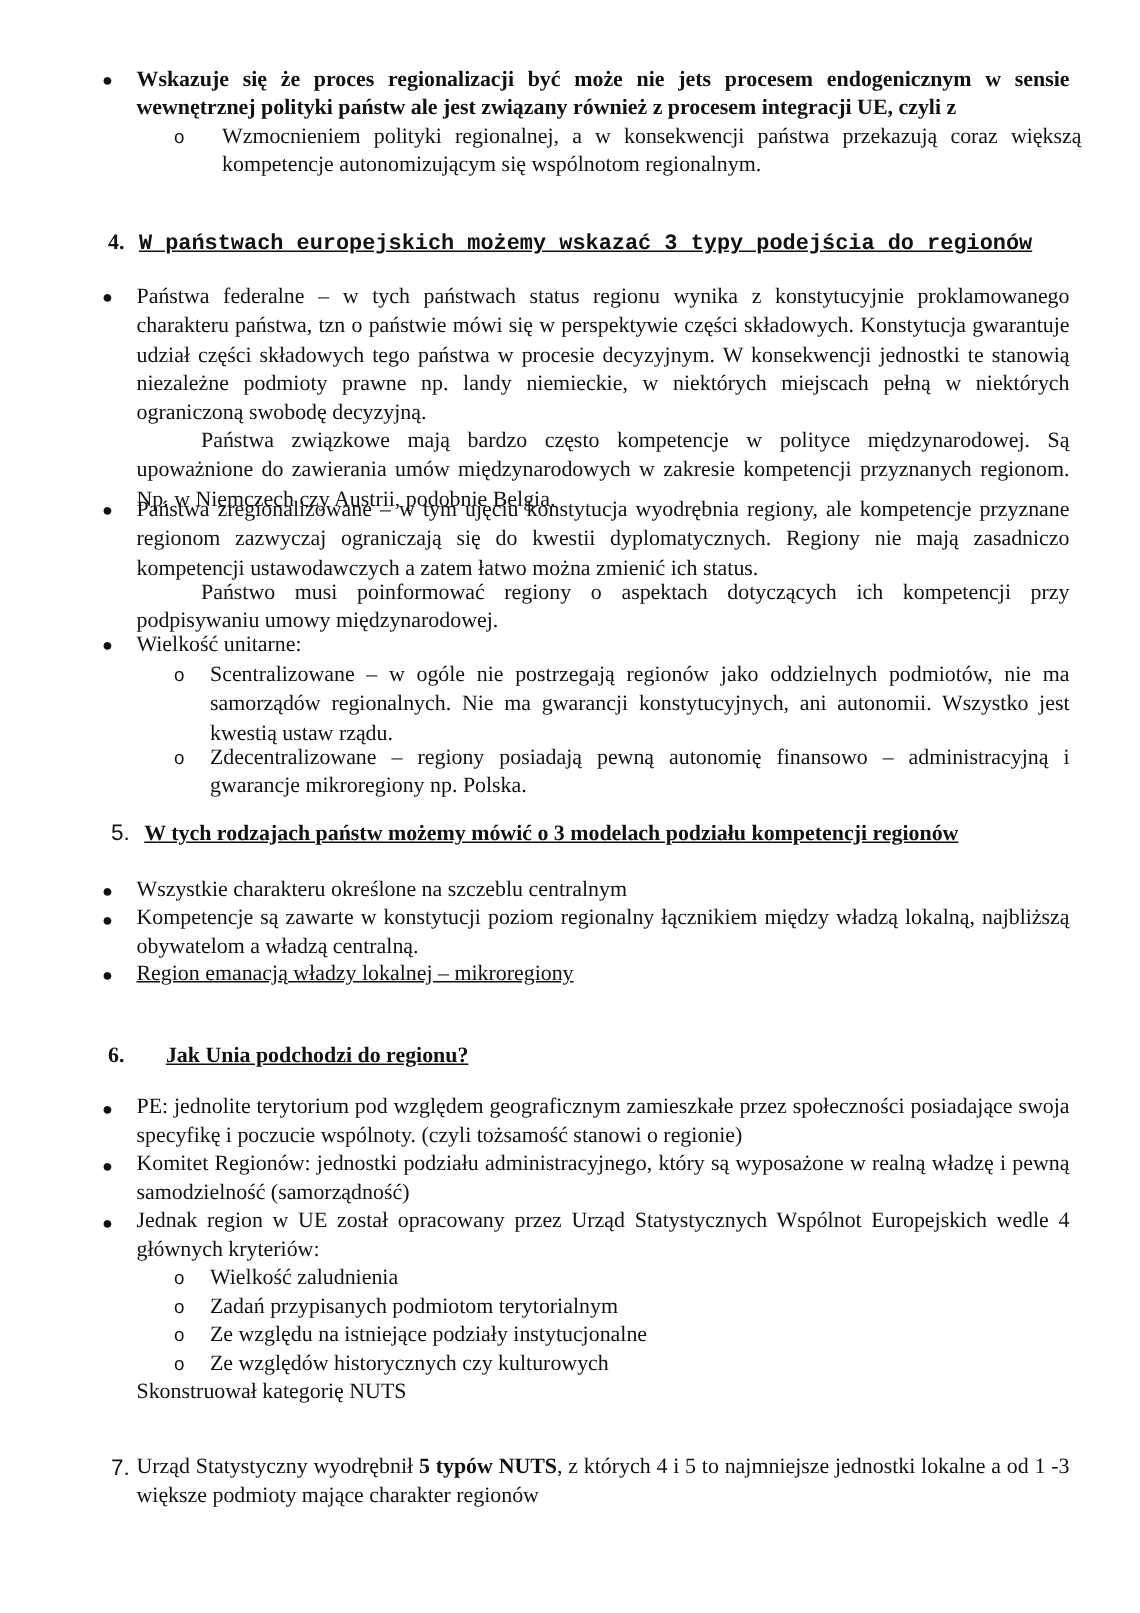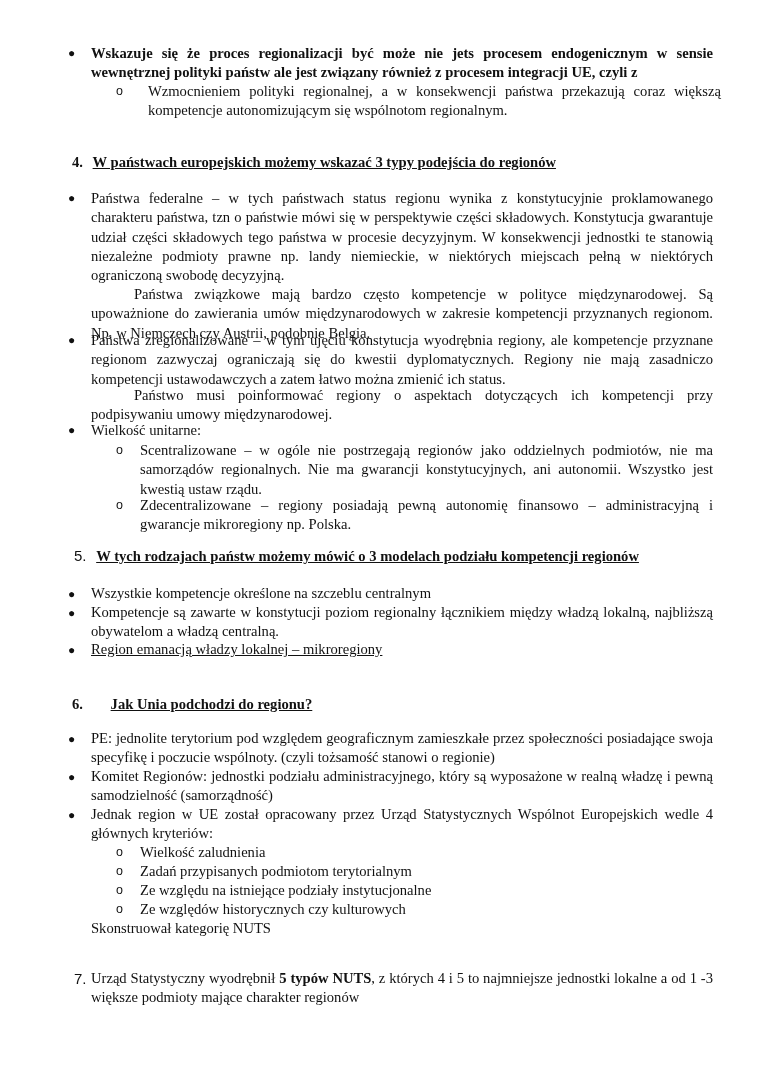--- a/index.html
+++ b/index.html
@@ -19,21 +19,21 @@
 
 <div class="page">
 
   <span class="bullet" style="left:68px; top:46px;">●</span>
   <div class="line-block" style="top:44px;font-weight:bold;">Wskazuje się że proces regionalizacji być może nie jets procesem endogenicznym w sensie wewnętrznej polityki państw ale jest związany również z procesem integracji UE, czyli z</div>
   <span class="sub" style="left:116px; top:84px;">o</span>
   <div class="line-block" style="left:148px; width:573px; top:82px;">Wzmocnieniem polityki regionalnej, a w konsekwencji państwa przekazują coraz większą kompetencje autonomizującym się wspólnotom regionalnym.</div>
 
   <div class="heading" style="left:72px; top:154px;">
     <span>4.</span>
-    <span class="u" style="margin-left:6px;">W państwach europejskich możemy wskazać 3 typy podejścia do regionów</span>
+    <span class="u" style="margin-left:6px;font-family:Liberation Mono, monospace;">W państwach europejskich możemy wskazać 3 typy podejścia do regionów</span>
   </div>
 
   <span class="bullet" style="left:68px; top:191px;">●</span>
   <div class="line-block" style="top:189px;">Państwa federalne – w tych państwach status regionu wynika z konstytucyjnie proklamowanego charakteru państwa, tzn o państwie mówi się w perspektywie części składowych. Konstytucja gwarantuje udział części składowych tego państwa w procesie decyzyjnym. W konsekwencji jednostki te stanowią niezależne podmioty prawne np. landy niemieckie, w niektórych miejscach pełną w niektórych ograniczoną swobodę decyzyjną.</div>
   <div class="line-block" style="top:285px; text-indent:43px;">Państwa związkowe mają bardzo często kompetencje w polityce międzynarodowej. Są upoważnione  do zawierania umów międzynarodowych w zakresie kompetencji przyznanych regionom. Np. w Niemczech czy Austrii, podobnie Belgia.</div>
 
   <span class="bullet" style="left:68px; top:333px;">●</span>
   <div class="line-block" style="top:331px;">Państwa zregionalizowane – w tym ujęciu konstytucja wyodrębnia regiony, ale kompetencje przyznane regionom zazwyczaj ograniczają się do kwestii dyplomatycznych. Regiony nie mają zasadniczo kompetencji ustawodawczych a zatem łatwo można zmienić ich status.</div>
   <div class="line-block" style="top:386px; text-indent:43px;">Państwo musi poinformować regiony o aspektach dotyczących ich kompetencji przy podpisywaniu umowy międzynarodowej.</div>
 
@@ -44,21 +44,21 @@
   <div class="line-block" style="left:140px; width:573px; top:441px;">Scentralizowane – w ogóle nie postrzegają regionów jako oddzielnych podmiotów, nie ma samorządów regionalnych. Nie ma gwarancji konstytucyjnych, ani autonomii. Wszystko jest kwestią ustaw rządu.</div>
   <span class="sub" style="left:116px; top:498px;">o</span>
   <div class="line-block" style="left:140px; width:573px; top:496px;">Zdecentralizowane – regiony posiadają pewną autonomię finansowo – administracyjną i gwarancje mikroregiony np. Polska.</div>
 
   <div class="heading" style="left:74px; top:547px;">
     <span class="num-plain">5.</span>
     <span class="u" style="margin-left:6px;">W tych rodzajach państw możemy mówić o 3 modelach podziału kompetencji regionów</span>
   </div>
 
   <span class="bullet" style="left:68px; top:587px;">●</span>
-  <div class="line-block" style="top:584px;">Wszystkie kompetencje określone na szczeblu centralnym</div>
+  <div class="line-block" style="top:584px;">Wszystkie charakteru określone na szczeblu centralnym</div>
   <span class="bullet" style="left:68px; top:606px;">●</span>
   <div class="line-block" style="top:603px;">Kompetencje są zawarte w konstytucji poziom regionalny łącznikiem między władzą lokalną, najbliższą obywatelom a władzą centralną.</div>
   <span class="bullet" style="left:68px; top:643px;">●</span>
   <div class="line-block" style="top:640px;text-decoration:underline;">Region emanacją władzy lokalnej – mikroregiony</div>
 
   <div class="heading" style="left:72px; top:696px;">
     <span>6.</span>
     <span class="u" style="margin-left:24px;">Jak Unia podchodzi do regionu?</span>
   </div>
 

